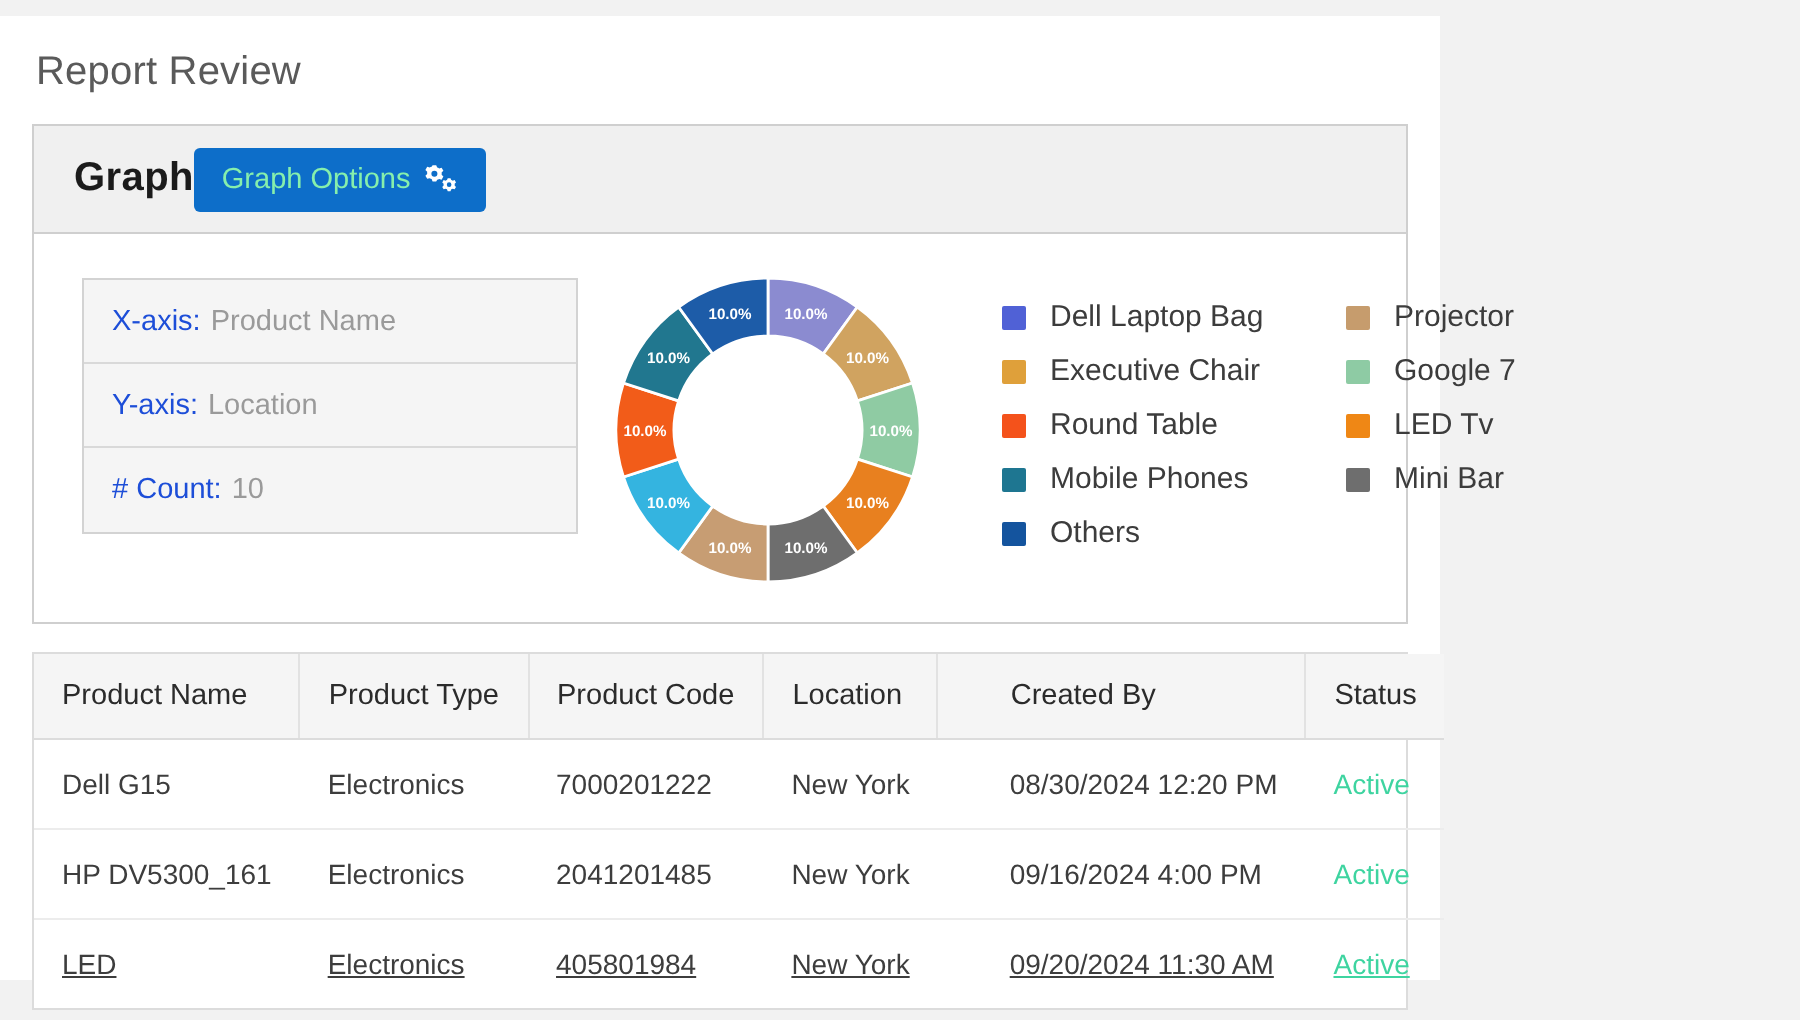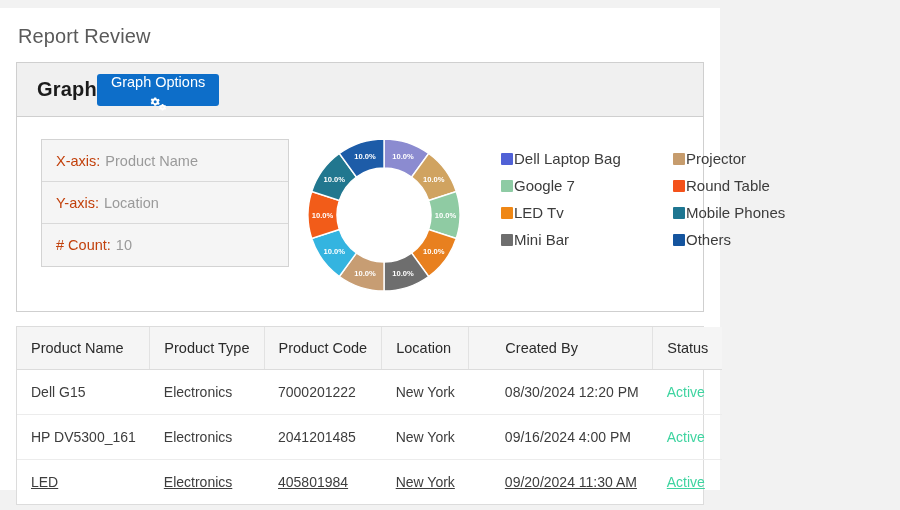--- a/index.html
+++ b/index.html
@@ -39,33 +39,32 @@
     padding: 0 14px 0 20px;
   }
   .graph-head h2 {
     font-size: 20px;
     font-weight: 700;
     color: #1b1b1b;
     letter-spacing: .2px;
   }
   .btn-graph-options {
     background: #0d6ec9;
-    color: #ffffff;
+    color: #86efac;
     border: none;
     border-radius: 3px;
     height: 32px;
     padding: 0 14px;
     font-size: 14.5px;
     font-family: "Liberation Sans", sans-serif;
     display: inline-flex;
     align-items: center;
     gap: 7px;
     cursor: pointer;
     white-space: nowrap;
-    flex-direction: column;
   }
   .btn-graph-options .gears { display: inline-block; line-height: 0; }
   .graph-body {
     display: flex;
     align-items: flex-start;
     padding: 14px 12px 16px 12px;
     min-height: 174px;
   }
   
   .axis-list {
@@ -80,21 +79,21 @@
     display: flex;
     align-items: center;
     padding: 0 14px;
     font-size: 14.5px;
     color: #3a3a3a;
     border-bottom: 1px solid #d9d9d9;
     background: #f5f5f5;
     white-space: nowrap;
   }
   .axis-item:last-child { border-bottom: none; }
-  .axis-item .k { font-weight: 400; color: #c2410c; }
+  .axis-item .k { font-weight: 400; color: #1d4ed8; }
   .axis-item .v { color: #9a9a9a; margin-left: 5px; }
   
   .donut-wrap {
     flex: 0 0 190px;
     display: flex;
     justify-content: center;
     align-items: flex-start;
     padding-top: 4px;
   }
   .donut { display: block; }
@@ -109,21 +108,21 @@
     flex: 1 1 auto;
     display: grid;
     grid-template-columns: 172px auto;
     grid-auto-rows: 27px;
     align-content: start;
     padding: 14px 0 0 22px;
   }
   .legend-item {
     display: flex;
     align-items: center;
-    gap: 1px;
+    gap: 12px;
     font-size: 15px;
     color: #3c3c3c;
     white-space: nowrap;
   }
   .legend-swatch {
     width: 12px; height: 12px;
     flex: 0 0 12px;
     border-radius: 1px;
   }
   
@@ -227,20 +226,24 @@
       </div>
 
       <div class="legend" id="chart-legend">
           <div class="legend-item">
             <span class="legend-swatch" style="background: rgb(80, 97, 214);"></span>
             <span>Dell Laptop Bag</span>
           </div>
           <div class="legend-item">
             <span class="legend-swatch" style="background: rgb(198, 156, 109);"></span>
             <span>Projector</span>
+          </div>
+          <div class="legend-item">
+            <span class="legend-swatch" style="background: rgb(223, 160, 58);"></span>
+            <span>Executive Chair</span>
           </div>
           <div class="legend-item">
             <span class="legend-swatch" style="background: rgb(142, 203, 164);"></span>
             <span>Google 7</span>
           </div>
           <div class="legend-item">
             <span class="legend-swatch" style="background: rgb(244, 82, 27);"></span>
             <span>Round Table</span>
           </div>
           <div class="legend-item">

